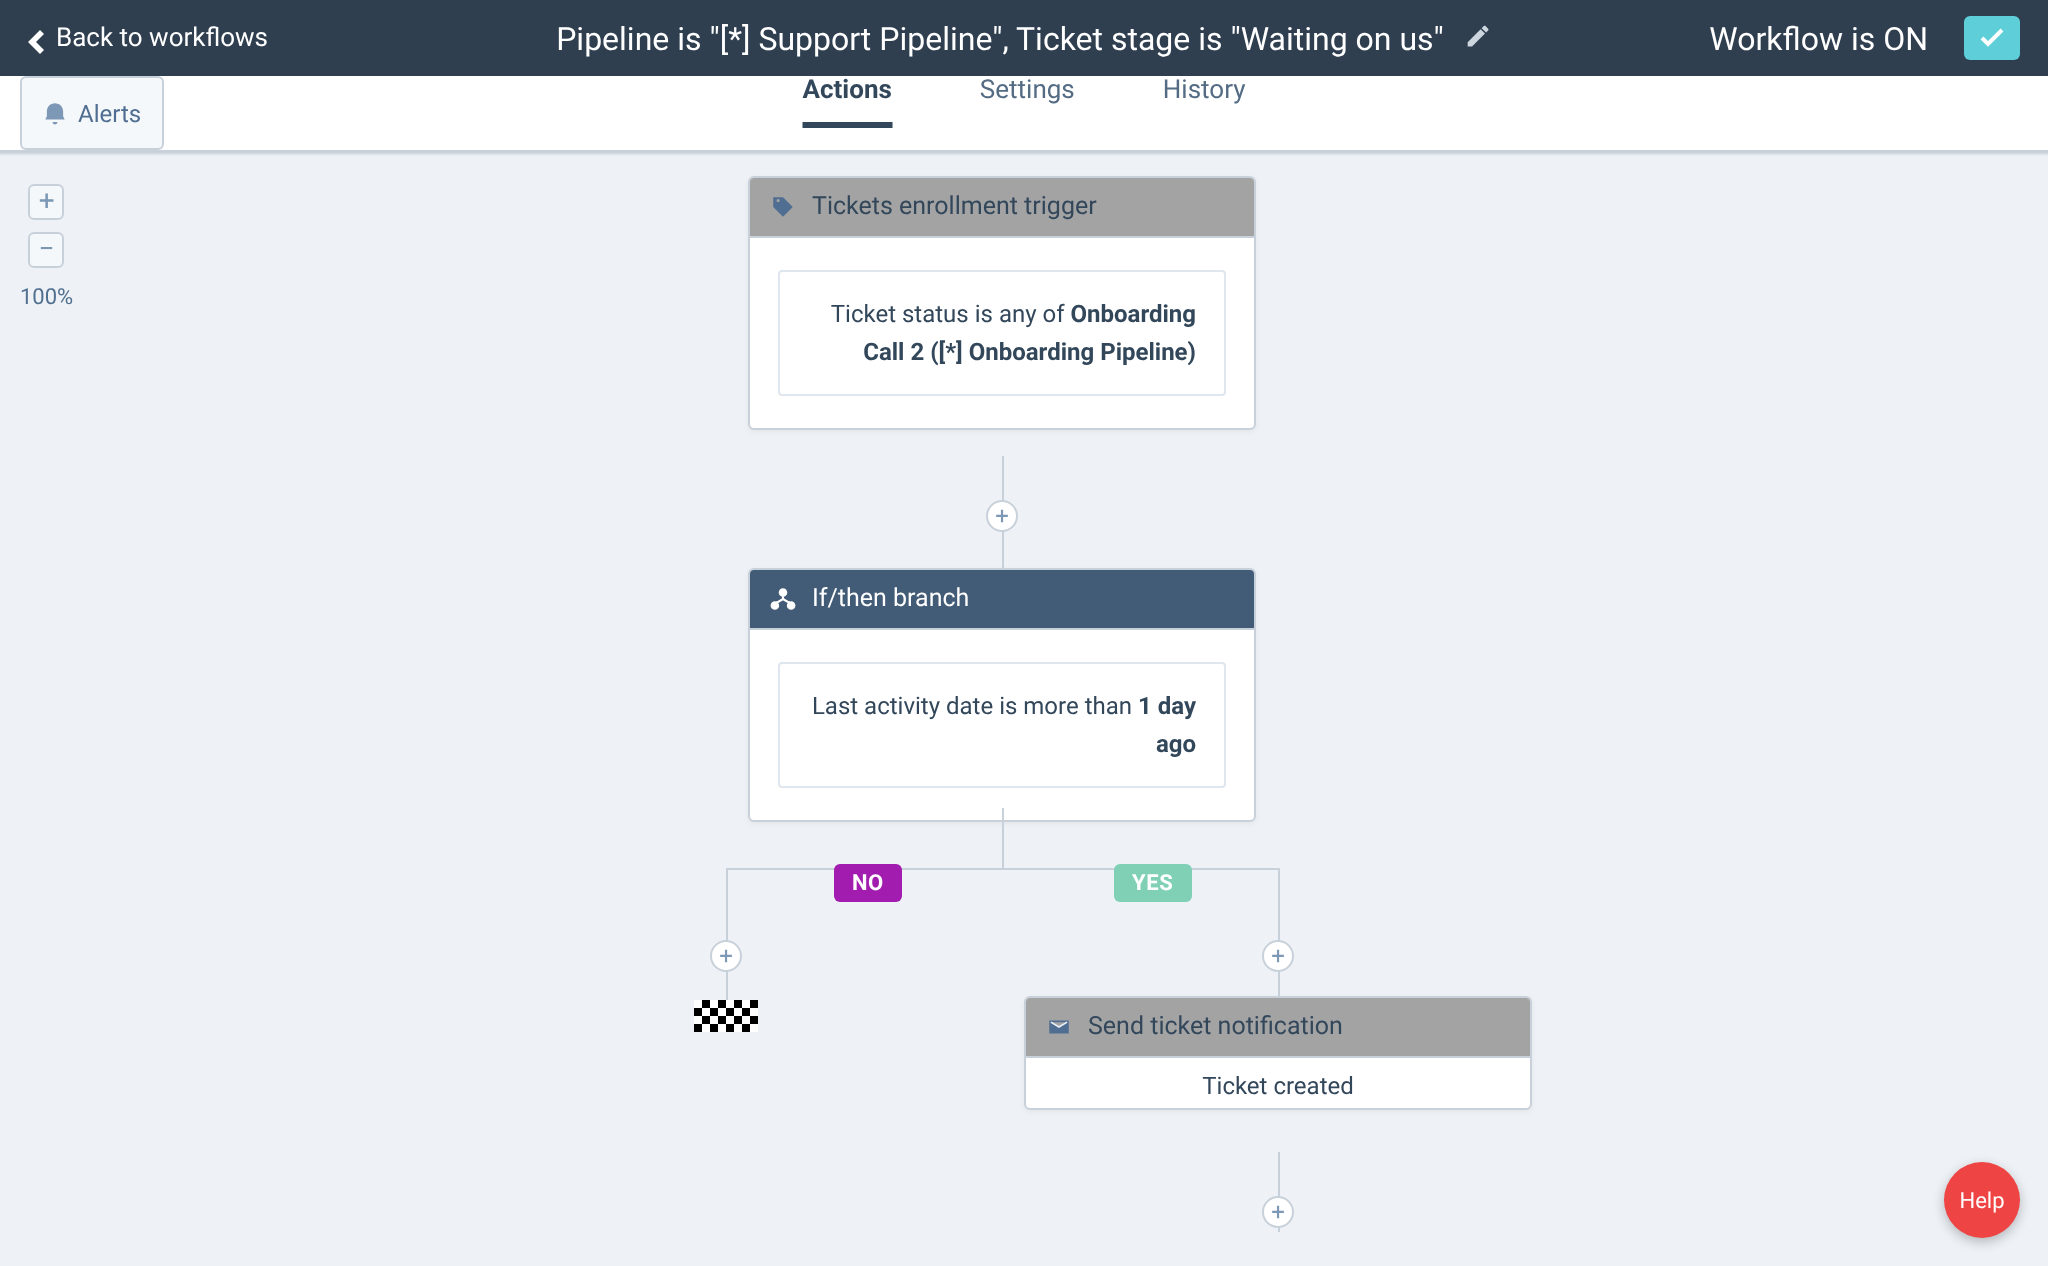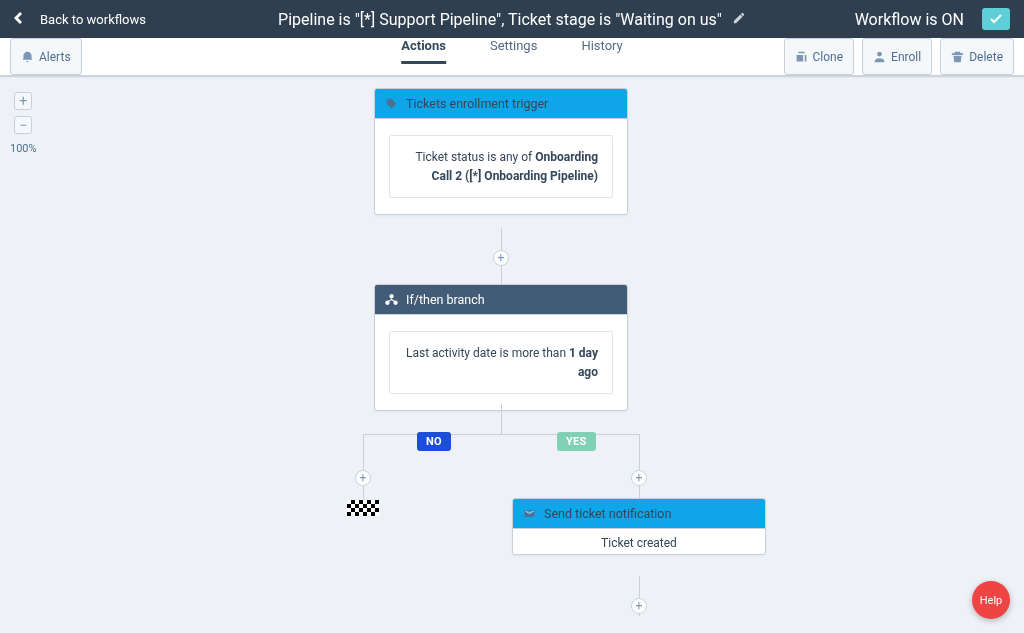--- a/index.html
+++ b/index.html
@@ -1,19 +1,19 @@
 <!DOCTYPE html>
 <html><head>
 <meta charset="utf-8">
 <style>
   *{box-sizing:border-box;margin:0;padding:0;font-family:-apple-system,BlinkMacSystemFont,"Segoe UI",Roboto,Helvetica,Arial,sans-serif}
   body{background:#eef2f6;width:1024px;height:633px;overflow:hidden;position:relative}
   
   .topbar{height:38px;background:#2f3f50;color:#fff;display:flex;align-items:center;padding:0 14px;justify-content:space-between}
-  .back{display:flex;align-items:flex-start;gap:18px;font-size:13px;cursor:pointer}
+  .back{display:flex;align-items:flex-end;gap:6px;font-size:13px;cursor:pointer}
   .back svg{width:8px;height:12px;fill:#fff}
   .title-wrap{display:flex;align-items:center;gap:10px;position:absolute;left:50%;transform:translateX(-50%)}
   .title{font-size:16px;font-weight:400}
   .title-edit svg{width:14px;height:14px;fill:#cdd6df}
   .right-head{display:flex;align-items:center;gap:18px;font-size:16px}
   .toggle-box{width:28px;height:22px;background:#5ecfd8;border-radius:3px;display:flex;align-items:center;justify-content:center}
   .toggle-box svg{width:12px;height:10px;fill:#fff;stroke:#fff;stroke-width:2}
   
   .secondbar{height:38px;background:#fff;border-bottom:1px solid #c8d0da;display:flex;padding:0 10px;position:relative}
   .alerts-btn{border:1px solid #c8d0da;background:#f5f8fa;color:#506e91;font-size:12px;padding:4px 10px;border-radius:3px;display:flex;align-items:center;gap:5px;cursor:pointer}
@@ -24,30 +24,30 @@
   .act-btn{border:1px solid #c8d0da;background:#f5f8fa;color:#506e91;font-size:12px;padding:4px 10px;border-radius:3px;cursor:pointer;display:flex;align-items:center;gap:5px}
   .second-shadow{height:2px;background:linear-gradient(#c4cdd6,transparent)}
   
   .canvas{position:relative;width:100%;height:calc(100% - 78px)}
   .zoom-ctrls{position:absolute;left:10px;top:14px;display:flex;flex-direction:column;gap:6px;align-items:center}
   .zbtn{width:18px;height:18px;border:1px solid #c8d0da;background:#f5f8fa;border-radius:3px;display:flex;align-items:center;justify-content:center;color:#7c98b6;font-size:14px;line-height:1;cursor:pointer}
   .zlevel{font-size:11px;color:#516f90;margin-top:2px}
   
   .card{position:absolute;width:254px;background:#fff;border:1px solid #c8d0da;border-radius:3px;box-shadow:0 1px 3px rgba(0,0,0,.05);overflow:hidden}
   .card-hd{display:flex;align-items:center;gap:8px;padding:7px 10px;font-size:12.5px;border-bottom:1px solid #c8d0da}
-  .card-hd.grey{background:#0ea5e9;color:#33475b}
+  .card-hd.grey{background:#a3a3a3;color:#33475b}
   .card-hd.dark{background:#425b76;color:#fff}
   .card-body{padding:16px 14px}
   .inner-box{border:1px solid #dfe6ee;border-radius:2px;padding:12px 14px;font-size:12px;color:#33475b;text-align:right;line-height:1.55}
   
   .vline{position:absolute;width:1px;background:#c8d0da}
   .hline{position:absolute;height:1px;background:#c8d0da}
   .plus{position:absolute;width:16px;height:16px;border:1px solid #c8d0da;background:#fff;border-radius:50%;display:flex;align-items:center;justify-content:center;color:#7c98b6;font-size:12px;line-height:1;cursor:pointer;z-index:2}
   .branch-lbl{position:absolute;font-size:11px;font-weight:700;color:#fff;padding:3px 9px;border-radius:3px;letter-spacing:.3px}
-  .lbl-no{background:#1d4ed8}
+  .lbl-no{background:#a21caf}
   .lbl-yes{background:#80d0b6}
   
   .flag{position:absolute;width:32px;height:16px;background:
     repeating-conic-gradient(#000 0 25%,#fff 0 50%) 0 0/8px 8px}
   
   .help{position:absolute;right:14px;bottom:14px;width:38px;height:38px;border-radius:50%;background:#ef4444;color:#fff;font-size:11px;display:flex;align-items:center;justify-content:center;cursor:pointer;box-shadow:0 2px 6px rgba(0,0,0,.25)}
   .ico{width:13px;height:13px;flex:none}
 </style>
 </head>
 <body>
@@ -81,40 +81,20 @@
   <button class="alerts-btn">
     <svg class="ico" viewBox="0 0 16 16">
         <path fill="#7c98b6" d="M8 2c-2.8 0-5 2.2-5 5v3l-1 2h12l-1-2V7c0-2.8-2.2-5-5-5zm0 13c.8 0 1.5-.7 1.5-1.5h-3C6.5 14.3 7.2 15 8 15z"></path>
       </svg>
     <span>Alerts</span>
   </button>
   <div class="tabs">
     <div class="tab active">Actions</div>
     <div class="tab">Settings</div>
     <div class="tab">History</div>
-  </div>
-  <div class="right-actions">
-    <button class="act-btn">
-      <svg class="ico" viewBox="0 0 16 16">
-          <path fill="#7c98b6" d="M4 2h8v2H4zM2 6h8v8H2zM12 6h2v8h-2z"></path>
-        </svg>
-      <span>Clone</span>
-    </button>
-    <button class="act-btn">
-      <svg class="ico" viewBox="0 0 16 16">
-          <path fill="#7c98b6" d="M8 2a3 3 0 100 6 3 3 0 000-6zM2 14c0-2.5 2.7-4 6-4s6 1.5 6 4v1H2v-1z"></path>
-        </svg>
-      <span>Enroll</span>
-    </button>
-    <button class="act-btn">
-      <svg class="ico" viewBox="0 0 16 16">
-          <path fill="#7c98b6" d="M5 2h6l1 2h3v2H1V4h3l1-2zM3 7h10l-1 8H4L3 7z"></path>
-        </svg>
-      <span>Delete</span>
-    </button>
   </div>
 </div>
 <div class="second-shadow"></div>
 
 <div class="canvas">
   <div class="zoom-ctrls">
     <div class="zbtn">+</div>
     <div class="zbtn">−</div>
     <div class="zlevel">100%</div>
   </div>

